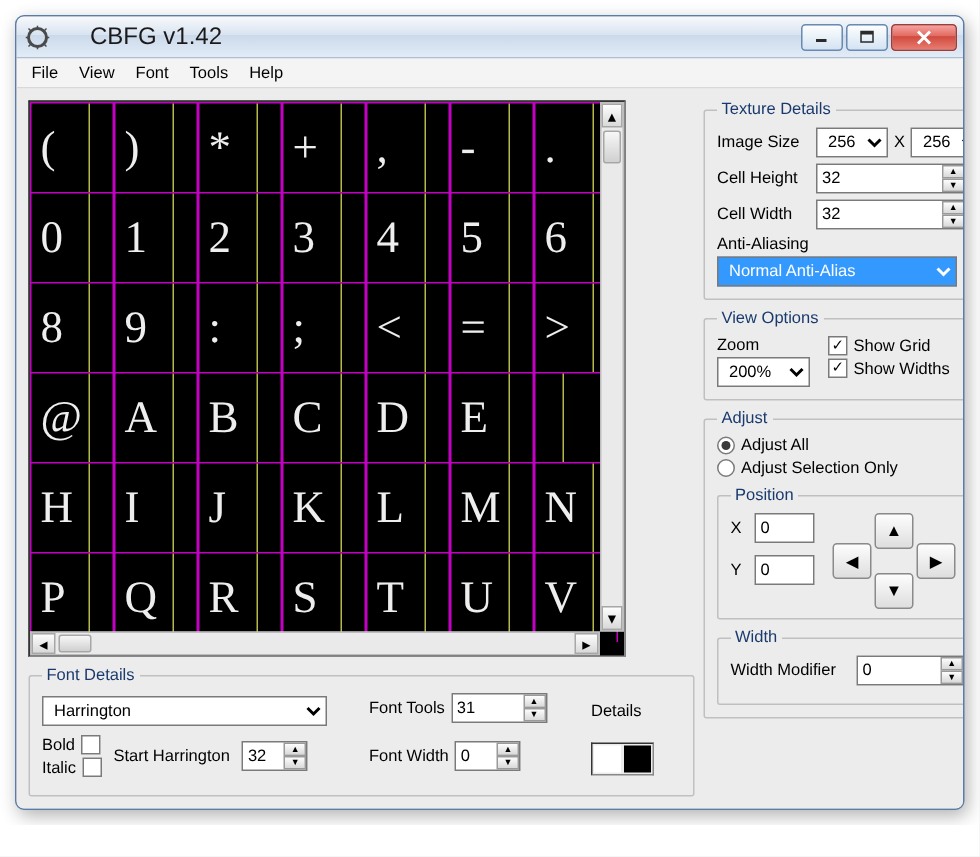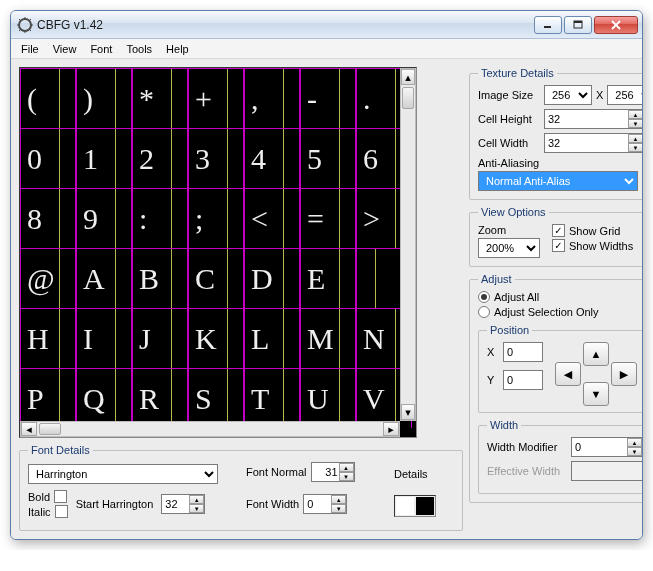--- a/index.html
+++ b/index.html
@@ -1,20 +1,20 @@
 <!DOCTYPE html>
 <html><head>
 <meta charset="utf-8">
 <style>
 * { box-sizing: border-box; font-family: "Segoe UI", Tahoma, sans-serif; font-size: 11px; }
 body { margin: 0; background: #fff; padding: 10px; }
 .window { width: 633px; background: #f0f0f0; border: 1px solid #5a7da8; border-radius: 6px; box-shadow: 2px 4px 12px rgba(0,0,0,0.3); overflow: hidden; }
 .titlebar { height: 28px; background: linear-gradient(#f8f9fb,#d9e4f1 45%,#cbd9ea 46%,#e2ecf7); display: flex; align-items: center; padding: 0 4px 0 6px; border-bottom: 1px solid #aebfd4; }
 .titlebar .icon { width: 16px; height: 16px; margin-right: 4px; }
-.titlebar .title { flex: 1; color: #1a1a1a; font-size: 12px; }
+.titlebar .title { flex: 1; color: #1a1a1a; font-size: 16px; margin-left: 23px; }
 .winbtn { width: 28px; height: 18px; margin-left: 2px; border: 1px solid #6a8ab0; border-radius: 3px; display: flex; align-items: center; justify-content: center; background: linear-gradient(#fdfefe,#d4e3f3); }
 .winbtn.close { width: 44px; background: linear-gradient(#f5a2a0,#e2695f 45%,#d14a3e 46%,#e97c71); border-color: #a03c34; color: #fff; }
 .winbtn svg { display: block; }
 .menubar { height: 20px; background: #f4f4f4; display: flex; align-items: center; padding: 0 4px; gap: 2px; border-bottom: 1px solid #d8d8d8; }
 .menubar span { padding: 2px 6px; }
 .client { background: #ececec; padding: 8px; display: flex; gap: 6px; }
 .left { display: flex; flex-direction: column; }
 .preview-wrap { border: 1px inset #888; background: #000; width: 398px; height: 371px; position: relative; overflow: hidden; }
 .glyph-grid { display: grid; grid-template-columns: repeat(7,56px); grid-auto-rows: 60px; }
 .cell { position: relative; border-top: 1px solid #c400c4; border-left: 1px solid #c400c4; border-right: 1px solid #c400c4; display: flex; align-items: center; justify-content: flex-start; padding-left: 6px; }
@@ -293,23 +293,23 @@
 
       <fieldset class="fontdet">
         <legend>Font Details</legend>
         <div class="grid">
           <div>
             <select style="width:190px">
               <option>Harrington</option>
             </select>
           </div>
           <div class="row">
-            <label>Font Normal</label>
+            <label>Font Tools</label>
             <span class="spin">
-                <input type="text" style="width: 44px; text-align: right;" value="31">
+                <input type="text" style="width: 64px;" value="31">
                 <span class="sbtns">
                   <div>▲</div>
                   <div>▼</div>
                 </span>
               </span>
           </div>
           <div>
             <label>Details</label>
           </div>
 
@@ -446,21 +446,17 @@
           <div class="row">
             <label style="width:80px">Width Modifier</label>
             <span class="spin">
                 <input type="text" style="width: 72px;" value="0">
                 <span class="sbtns">
                   <div>▲</div>
                   <div>▼</div>
                 </span>
               </span>
           </div>
-          <div class="row disabled">
-            <label style="width:80px">Effective Width</label>
-            <input type="text" style="width: 72px;" disabled="" value="">
-          </div>
         </fieldset>
       </fieldset>
     </div>
   </div>
 </div>
 
 </body></html>

